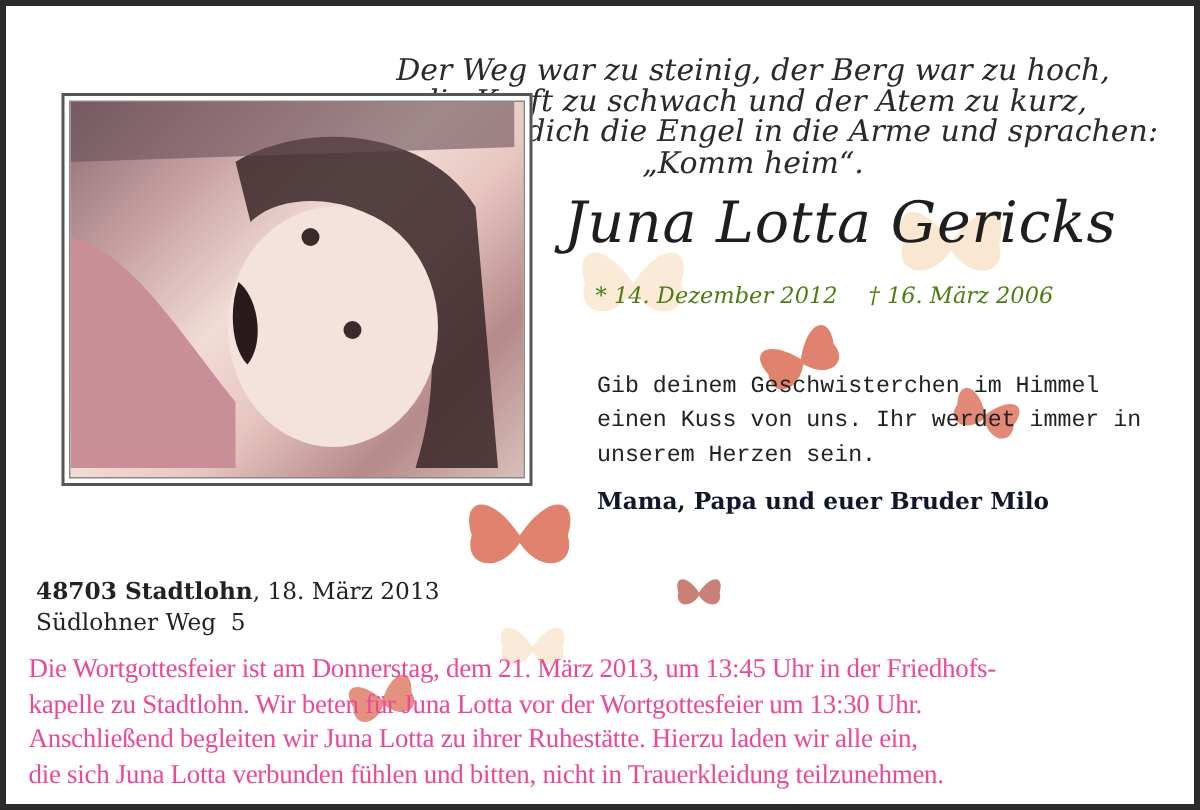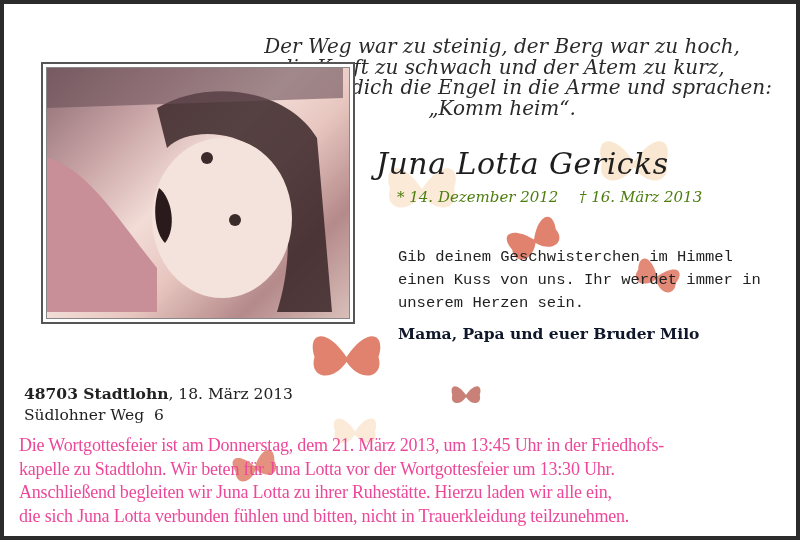--- a/index.html
+++ b/index.html
@@ -18,21 +18,21 @@
   .photo-frame {
     position: absolute; left: 37px; top: 58px; width: 304px; height: 252px;
     border: 2px solid #555; padding: 3px; background: #fff; z-index: 2;
   }
   .photo-inner {
     width: 100%; height: 100%; border: 1px solid #888; box-sizing: border-box; position: relative; overflow: hidden;
     background: linear-gradient(135deg, #8a6a70 0%, #c9a4a6 25%, #f2dcd6 45%, #e8c6c0 60%, #b48a8a 80%, #d9bfb9 100%);
   }
   .name {
     position: absolute; left: 372px; top: 122px; z-index: 2;
-    font-family: "DejaVu Serif", serif; font-style: italic; font-size: 30px; color: #1e1e1e; letter-spacing: 0.5px; margin-top: 20px;
+    font-family: "DejaVu Serif", serif; font-style: italic; font-size: 38px; color: #1e1e1e; letter-spacing: 0.5px;
   }
   .dates { position: absolute; top: 184px; z-index: 2; font-family: "DejaVu Serif", serif; font-style: italic; font-size: 15px; color: #4d7c0f; }
   .birth { left: 393px; } .death { left: 575px; }
   .msg {
     position: absolute; left: 394px; top: 242px; width: 380px; z-index: 2;
     font-size: 15.5px; line-height: 23px; color: #222; white-space: pre-line; font-family: Liberation Mono, monospace;
   }
   .signers { position: absolute; left: 394px; top: 320px; z-index: 2; font-size: 15.5px; font-weight: bold; color: #0f172a; }
   .place { position: absolute; left: 20px; top: 379px; z-index: 2; font-size: 15.5px; line-height: 21px; color: #222; }
   .place b { font-weight: bold; }
@@ -85,29 +85,29 @@
         <circle cx="188" cy="152" r="6" fill="#3b2a2a"></circle>
         <path d="M112 120 C125 130 130 160 118 175 C108 165 105 140 112 120Z" fill="#2a1a1c"></path>
         <path d="M0 90 C40 100 70 150 110 200 L110 244 L0 244Z" fill="#c98f99"></path>
         <path d="M0 0 L296 0 L296 30 L0 40Z" fill="#6a5058" opacity=".6"></path>
       </svg>
     </div>
   </div>
 
   <div class="name">Juna Lotta Gericks</div>
   <div class="dates birth">* 14. Dezember 2012</div>
-  <div class="dates death">† 16. März 2013</div>
+  <div class="dates death">† 16. März 2006</div>
 
   <div class="msg">Gib deinem Geschwisterchen im Himmel
 einen Kuss von uns. Ihr werdet immer in
 unserem Herzen sein.</div>
   <div class="signers">Mama, Papa und euer Bruder Milo</div>
 
   <div class="place">
     <div><b>48703 Stadtlohn</b><span>, 18. März 2013</span></div>
-    <div style="white-space:pre">Südlohner Weg  6</div>
+    <div style="white-space:pre">Südlohner Weg  5</div>
   </div>
 
   <div class="body-text">Die Wortgottesfeier ist am Donnerstag, dem 21. März 2013, um 13:45 Uhr in der Friedhofs-
 kapelle zu Stadtlohn. Wir beten für Juna Lotta vor der Wortgottesfeier um 13:30 Uhr.
 Anschließend begleiten wir Juna Lotta zu ihrer Ruhestätte. Hierzu laden wir alle ein,
 die sich Juna Lotta verbunden fühlen und bitten, nicht in Trauerkleidung teilzunehmen.</div>
 </div>
 
 </body></html>

